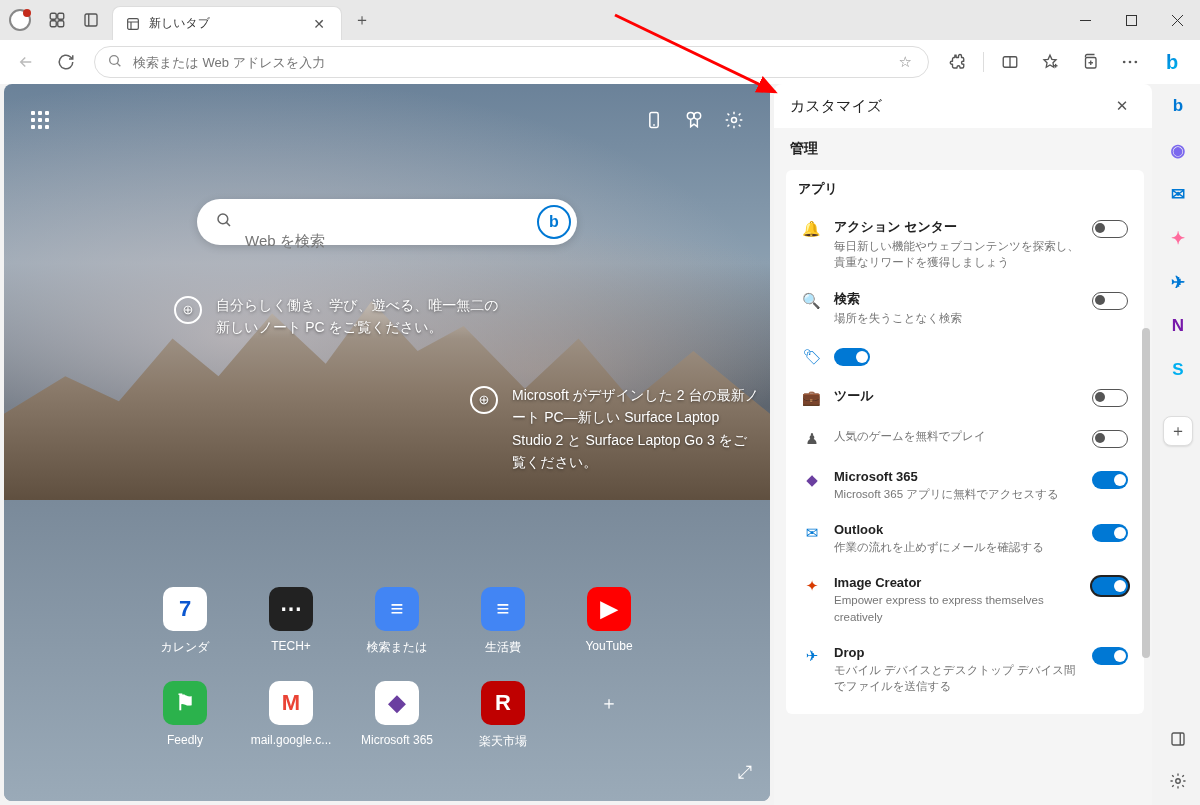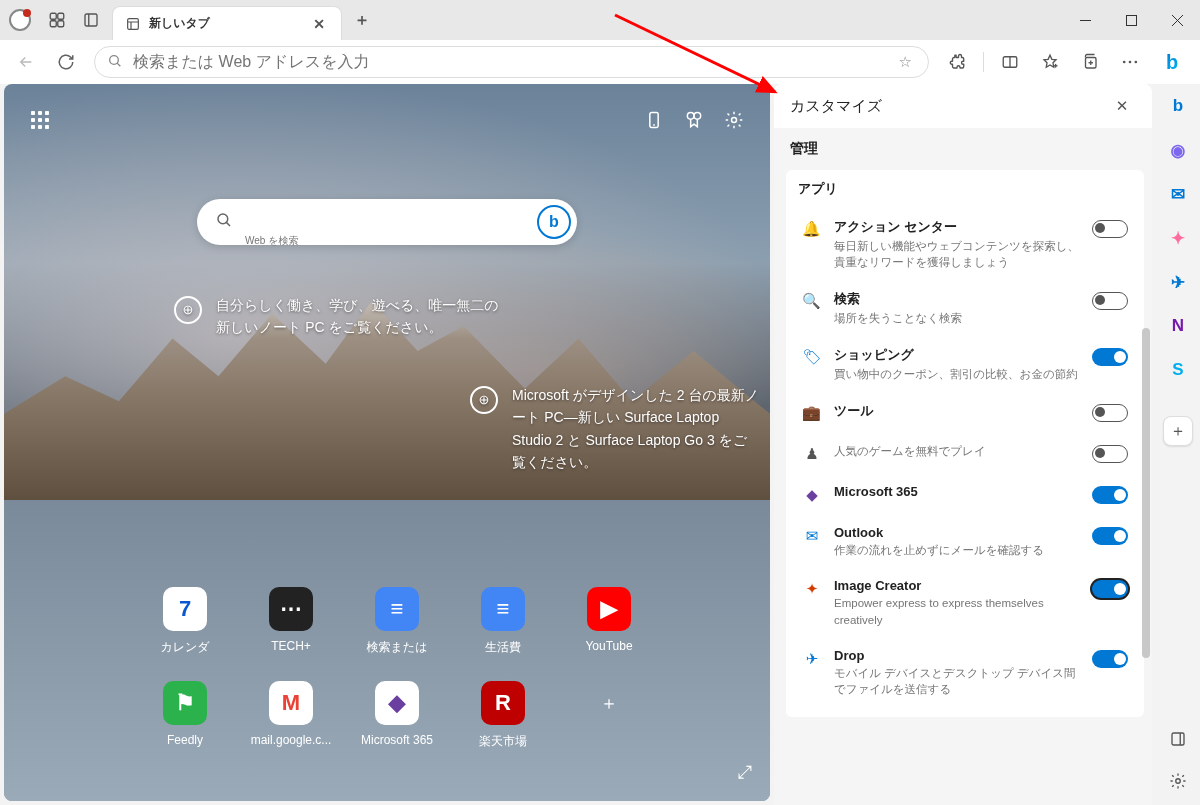--- a/index.html
+++ b/index.html
@@ -1,38 +1,38 @@
 <!DOCTYPE html>
 <html><head>
 <meta charset="utf-8">
 <style>
 * { margin: 0; padding: 0; box-sizing: border-box; font-family: "Segoe UI", "Yu Gothic UI", Meiryo, sans-serif; }
 body { width: 1200px; height: 805px; overflow: hidden; background: #f3f3f3; position: relative; }
 
 
-.titlebar { height: 40px; display: flex; align-items: center; background: #e8e8e8; font-weight: bold; }
+.titlebar { height: 40px; display: flex; align-items: center; background: #e8e8e8; }
 .profile-btn { width: 40px; height: 40px; display:flex; align-items:center; justify-content:center; }
 .profile-circle { width: 22px; height: 22px; border-radius: 50%; background: #fff; border: 2px solid #888; position: relative; }
 .profile-dot { width: 8px; height: 8px; border-radius:50%; background:#c42b1c; position:absolute; top:-2px; right:-2px;}
 .tb-icon { width: 34px; height: 40px; display:flex; align-items:center; justify-content:center; color:#555; font-size:15px; }
 .tab { display:flex; align-items:center; background:#fff; border-radius:8px 8px 0 0; padding: 0 12px; height: 34px; margin-top:6px; margin-left:4px; min-width: 230px; border:1px solid #ddd; border-bottom:none;}
 .tab-icon { width:16px; height:16px; margin-right:8px; display:flex; align-items:center; justify-content:center; color:#555;}
 .tab-title { font-size:12px; color:#333; flex:1; }
 .tab-close { font-size:14px; color:#555; padding:2px 4px; }
 .new-tab-btn { width:32px; height:32px; display:flex; align-items:center; justify-content:center; color:#555; font-size:16px; margin-left:4px;}
 .win-controls { margin-left:auto; display:flex; }
 .win-btn { width:46px; height:40px; display:flex; align-items:center; justify-content:center; color:#333; font-size:12px;}
 
 
 .toolbar { height: 44px; display:flex; align-items:center; background:#fff; padding: 0 8px; gap:4px; }
 .nav-btn { width:36px; height:36px; display:flex; align-items:center; justify-content:center; color:#616161; border-radius:4px; }
 .nav-btn.disabled { color:#bbb; }
 .addr-bar { flex:1; height:32px; border:1px solid #ddd; border-radius:16px; display:flex; align-items:center; padding:0 12px; background:#fff; margin:0 6px;}
 .addr-icon { color:#888; margin-right:10px; font-size:14px;}
-.addr-input { border:none; outline:none; flex:1; font-size:16px; color:#888; background:transparent;}
+.addr-input { border:none; outline:none; flex:1; font-size:13px; color:#888; background:transparent;}
 .addr-star { color:#888; font-size:15px; padding:0 4px;}
 .tb-act { width:36px; height:36px; display:flex; align-items:center; justify-content:center; color:#555; border-radius:4px; font-size:15px;}
 .tb-sep { width:1px; height:20px; background:#ddd; margin:0 4px;}
 .bing-btn { width:40px; height:40px; display:flex; align-items:center; justify-content:center; }
 .bing-icon { font-size:20px; background: linear-gradient(135deg,#0078d4,#00bcf2); -webkit-background-clip:text; background-clip:text; color:transparent; font-weight:bold;}
 
 
 .content { position:absolute; top:84px; left:0; right:0; bottom:0; display:flex; }
 .ntp { flex:1; position:relative; background: linear-gradient(180deg, #6b8299 0%, #8b9fb0 25%, #4a5a6a 45%, #5a6a7a 55%, #7a8a9a 70%, #8a9aaa 100%); overflow:hidden; margin:0 4px 4px 4px; border-radius:8px;}
 .ntp-bg { position:absolute; inset:0; }
@@ -42,21 +42,21 @@
 .water { position:absolute; bottom:0; left:0; right:0; height:42%; background: linear-gradient(180deg, #7a8a9a 0%, #9aaab8 100%);}
 .ntp-top { position:absolute; top:18px; left:18px; right:18px; display:flex; justify-content:space-between; z-index:5;}
 .ntp-top-icon { width:36px; height:36px; color:#fff; display:flex; align-items:center; justify-content:center; font-size:18px;}
 .apps-grid { display:grid; grid-template-columns:repeat(3,4px); grid-template-rows:repeat(3,4px); gap:3px;}
 .apps-grid span{width:4px;height:4px;background:#fff;border-radius:1px;}
 .ntp-top-right{display:flex;gap:4px;}
 
 .search-wrap { position:absolute; top:115px; left:50%; transform:translateX(-50%); width:380px; z-index:5;}
 .search-box { height:46px; background:#fff; border-radius:23px; display:flex; align-items:center; padding:0 6px 0 18px; box-shadow:0 2px 8px rgba(0,0,0,0.15);}
 .search-icon { color:#666; font-size:16px; margin-right:12px;}
-.search-input { border:none; outline:none; flex:1; font-size:10px; color:#a16207; background:transparent;margin-top:36px;}
+.search-input { border:none; outline:none; flex:1; font-size:15px; color:#a16207; background:transparent;margin-top:36px;}
 .search-bing { width:34px; height:34px; border-radius:50%; border:2px solid #0078d4; display:flex; align-items:center; justify-content:center; color:#0078d4; font-weight:bold;}
 
 .promo { position:absolute; color:#fff; font-size:14px; line-height:1.6; display:flex; gap:14px; z-index:5; text-shadow:0 1px 3px rgba(0,0,0,0.5);}
 .promo1 { top:210px; left:170px; width:330px;}
 .promo2 { top:300px; right:10px; width:290px; text-align:right;}
 .promo2 .promo-text{text-align:left;}
 .promo-globe { width:28px; height:28px; border:2px solid #fff; border-radius:50%; flex-shrink:0; display:flex; align-items:center; justify-content:center; font-size:13px; margin-top:2px;}
 
 .tiles { position:absolute; bottom:30px; left:130px; z-index:5; display:grid; grid-template-columns:repeat(5,102px); grid-template-rows:repeat(2,90px); gap:4px 4px;}
 .tile { display:flex; flex-direction:column; align-items:center; gap:8px; color:#fff; font-size:12px;}
@@ -348,44 +348,41 @@
             <div class="cust-item">
     <div class="cust-item-icon" style="color:#555555">🔍</div>
     <div class="cust-item-body">
       <div class="cust-item-title">検索</div>
       <div class="cust-item-desc">場所を失うことなく検索</div>
     </div>
     <div class="toggle off"></div>
             </div>
             <div class="cust-item">
     <div class="cust-item-icon" style="color:#0078d4">🏷</div>
-    <div class="cust-item-body">
-      <div class="cust-item-title">ショッピング</div>
-      <div class="cust-item-desc">買い物中のクーポン、割引の比較、お金の節約</div>
-    </div>
     <div class="toggle on"></div>
             </div>
             <div class="cust-item">
     <div class="cust-item-icon" style="color:#a0522d">💼</div>
     <div class="cust-item-body">
       <div class="cust-item-title">ツール</div>
     </div>
     <div class="toggle off"></div>
             </div>
             <div class="cust-item">
     <div class="cust-item-icon" style="color:#555555">♟</div>
     <div class="cust-item-body">
       <div class="cust-item-desc">人気のゲームを無料でプレイ</div>
     </div>
     <div class="toggle off"></div>
             </div>
             <div class="cust-item">
     <div class="cust-item-icon" style="color:#6b3fa0">◆</div>
     <div class="cust-item-body">
       <div class="cust-item-title">Microsoft 365</div>
+      <div class="cust-item-desc">Microsoft 365 アプリに無料でアクセスする</div>
     </div>
     <div class="toggle on"></div>
             </div>
             <div class="cust-item">
     <div class="cust-item-icon" style="color:#0078d4">✉</div>
     <div class="cust-item-body">
       <div class="cust-item-title">Outlook</div>
       <div class="cust-item-desc">作業の流れを止めずにメールを確認する</div>
     </div>
     <div class="toggle on"></div>

